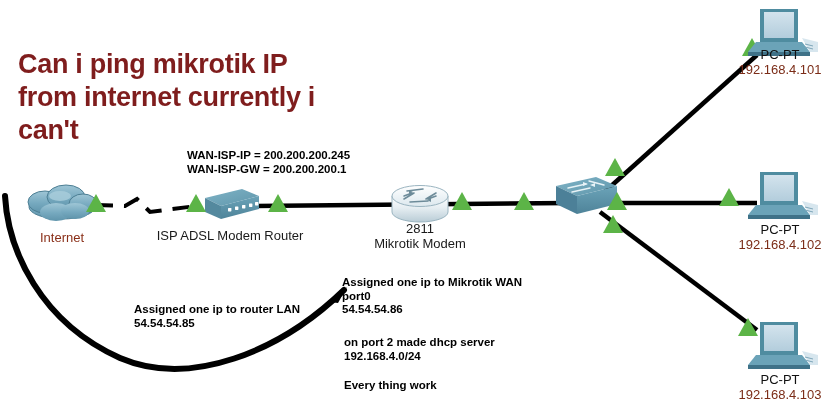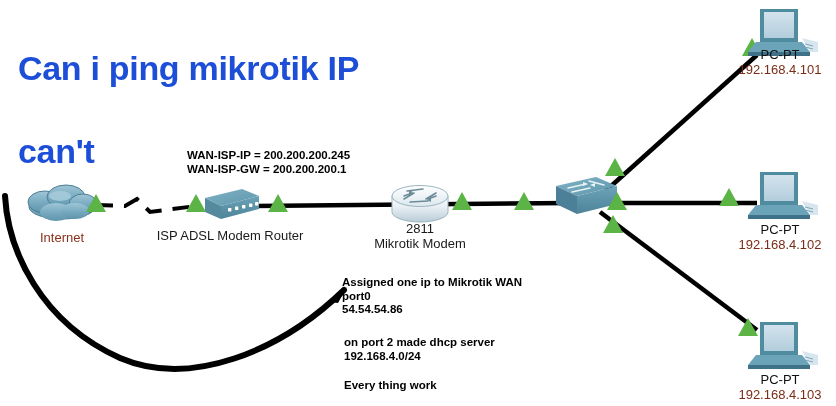--- a/index.html
+++ b/index.html
@@ -25,23 +25,23 @@
   .txt {
     position: absolute;
     white-space: pre;
     line-height: 1.18;
   }
   
   .headline {
     left: 18px;
     top: 48px;
     width: 380px;
-    font-size: 34px;
+    font-size: 27px;
     font-weight: bold;
-    color: #1d4ed8;
+    color: #7f1d1d;
     letter-spacing: -0.3px;
     line-height: 1.22;
   }
   
   .anno {
     font-size: 11.5px;
     font-weight: bold;
     color: #000000;
   }
   
@@ -212,32 +212,33 @@
       <polygon points="802,351 818,355 818,365 810,365" fill="#d7e6ee"></polygon>
       <path d="M805,357 l8,2 M805,360 l8,2" stroke="#7fa7ba" stroke-width="1" fill="none"></path>
     </g>
 
     <g>
       <path d="M5,196 C8,250 40,322 120,358 C190,388 280,352 344,290" stroke="#000000" stroke-width="6" fill="none" stroke-linecap="round"></path>
       <path d="M330,302 L347,287 L338,303 Z" fill="#000000"></path>
     </g>
   </svg>
 
-  <div class="txt headline"><span>Can i ping mikrotik IP</span><br><br><span>can't</span></div>
+  <div class="txt headline"><span>Can i ping mikrotik IP</span><br><span>from internet currently i</span><br><span>can't</span></div>
 
   <div class="txt anno" style="left:167px; top:149px;margin-left:20px;"><span>WAN-ISP-IP = 200.200.200.245</span><br><span>WAN-ISP-GW = 200.200.200.1</span></div>
 
   <div class="txt cloudlabel" style="left:22px; top:230px; width:80px;">Internet</div>
 
   <div class="txt devlabel" style="left:140px; top:228px; width:180px;">ISP ADSL Modem Router</div>
 
   <div class="txt devlabel" style="left:370px; top:221px; width:100px;">2811</div>
   <div class="txt devlabel" style="left:358px; top:236px; width:124px;">Mikrotik Modem</div>
 
 
+  <div class="txt anno" style="left:134px; top:303px;"><span>Assigned one ip to router LAN</span><br><span>54.54.54.85</span></div>
 
   <div class="txt anno" style="left:342px; top:276px;"><span>Assigned one ip to Mikrotik WAN</span><br><span>port0</span><br><span>54.54.54.86</span></div>
 
   <div class="txt anno" style="left:344px; top:336px;"><span>on port 2 made dhcp server</span><br><span>192.168.4.0/24</span></div>
 
   <div class="txt anno" style="left:344px; top:379px;">Every thing work</div>
 
   <div class="txt pcname" style="left:735px; top:47px; width:90px;">PC-PT</div>
   <div class="txt iplabel" style="left:720px; top:62px; width:120px;">192.168.4.101</div>
 

